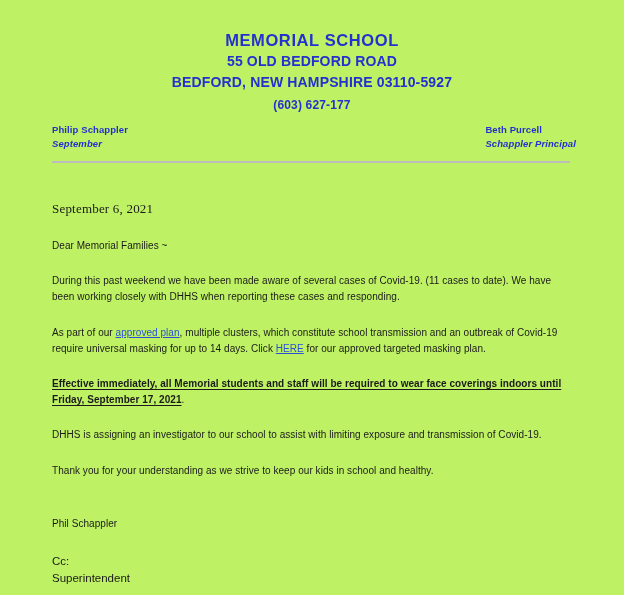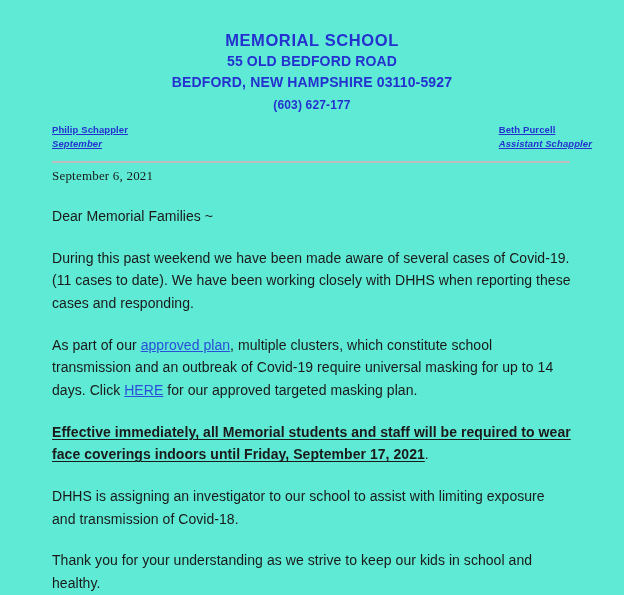--- a/index.html
+++ b/index.html
@@ -13,21 +13,21 @@
     overflow: hidden;
     font-family: "Liberation Sans", sans-serif;
     color: #000000;
     -webkit-font-smoothing: antialiased;
   }
 
   .page {
     position: relative;
     width: 624px;
     height: 595px;
-    background: #5eead4;
+    background: #bef264;
     box-sizing: border-box;
   }
 
   
   .letterhead {
     padding-top: 30px;
     text-align: center;
     color: #2431cf;
     font-family: "Liberation Sans", sans-serif;
   }
@@ -49,23 +49,22 @@
     letter-spacing: 0.15px;
     line-height: 1.5;
     padding-top: 3px;
   }
 
   
   .staff-row {
     display: flex;
     justify-content: space-between;
     align-items: flex-start;
-    padding: 9px 32px 0 52px;
+    padding: 9px 48px 0 52px;
     color: #2431cf;
-    text-decoration: underline;
   }
   .staff-block {
     font-size: 9.5px;
     line-height: 1.55;
   }
   .staff-name {
     font-weight: bold;
     letter-spacing: 0.1px;
   }
   .staff-title {
@@ -82,25 +81,25 @@
   }
 
   
   .body-area {
     padding: 0 52px;
   }
   .date-line {
     font-family: "Liberation Serif", serif;
     font-size: 13px;
     color: #1a1a1a;
-    margin-top: 5px;
+    margin-top: 38px;
     letter-spacing: 0.2px;
   }
   .para {
-    font-size: 14px;
+    font-size: 10px;
     line-height: 1.62;
     margin-top: 19px;
     color: #1a1a1a;
     max-width: 525px;
     letter-spacing: 0.05px;
   }
   .para.tight {
   }
   .greeting {
     margin-top: 21px;
@@ -139,21 +138,21 @@
     <div class="phone-line">(603) 627-177</div>
   </div>
 
   <div class="staff-row">
     <div class="staff-block">
       <div class="staff-name">Philip Schappler</div>
       <div class="staff-title">September</div>
     </div>
     <div class="staff-block">
       <div class="staff-name">Beth Purcell</div>
-      <div class="staff-title">Assistant Schappler</div>
+      <div class="staff-title">Schappler Principal</div>
     </div>
   </div>
 
   <div class="rule"></div>
 
   <div class="body-area">
 
     <div class="date-line">September 6, 2021</div>
 
     <div class="para greeting">Dear Memorial Families ~</div>
@@ -161,21 +160,21 @@
     <div class="para">During this past weekend we have been made aware of several cases of Covid-19. (11 cases to date).  We have been working closely with DHHS when reporting these cases and responding.</div>
 
     <div class="para">
       <span>As part of our </span><span class="link">approved plan</span><span>, multiple clusters, which constitute school transmission and an outbreak of Covid-19 require universal masking for up to 14 days. Click </span><span class="link">HERE</span><span> for our approved targeted masking plan.</span>
     </div>
 
     <div class="para tight">
       <span class="bold-underline">Effective immediately, all Memorial students and staff will be required to wear face coverings indoors until Friday, September 17, 2021</span><span>.</span>
     </div>
 
-    <div class="para">DHHS is assigning an investigator to our school to assist with limiting exposure and transmission of Covid-18.</div>
+    <div class="para">DHHS is assigning an investigator to our school to assist with limiting exposure and transmission of Covid-19.</div>
 
     <div class="para">Thank you for your understanding as we strive to keep our kids in school and healthy.</div>
 
     <div class="para signature">Phil Schappler</div>
 
     <div class="cc-block">
       <span class="cc-line">Cc:</span>
       <span class="cc-line">Superintendent</span>
 
     </div>

